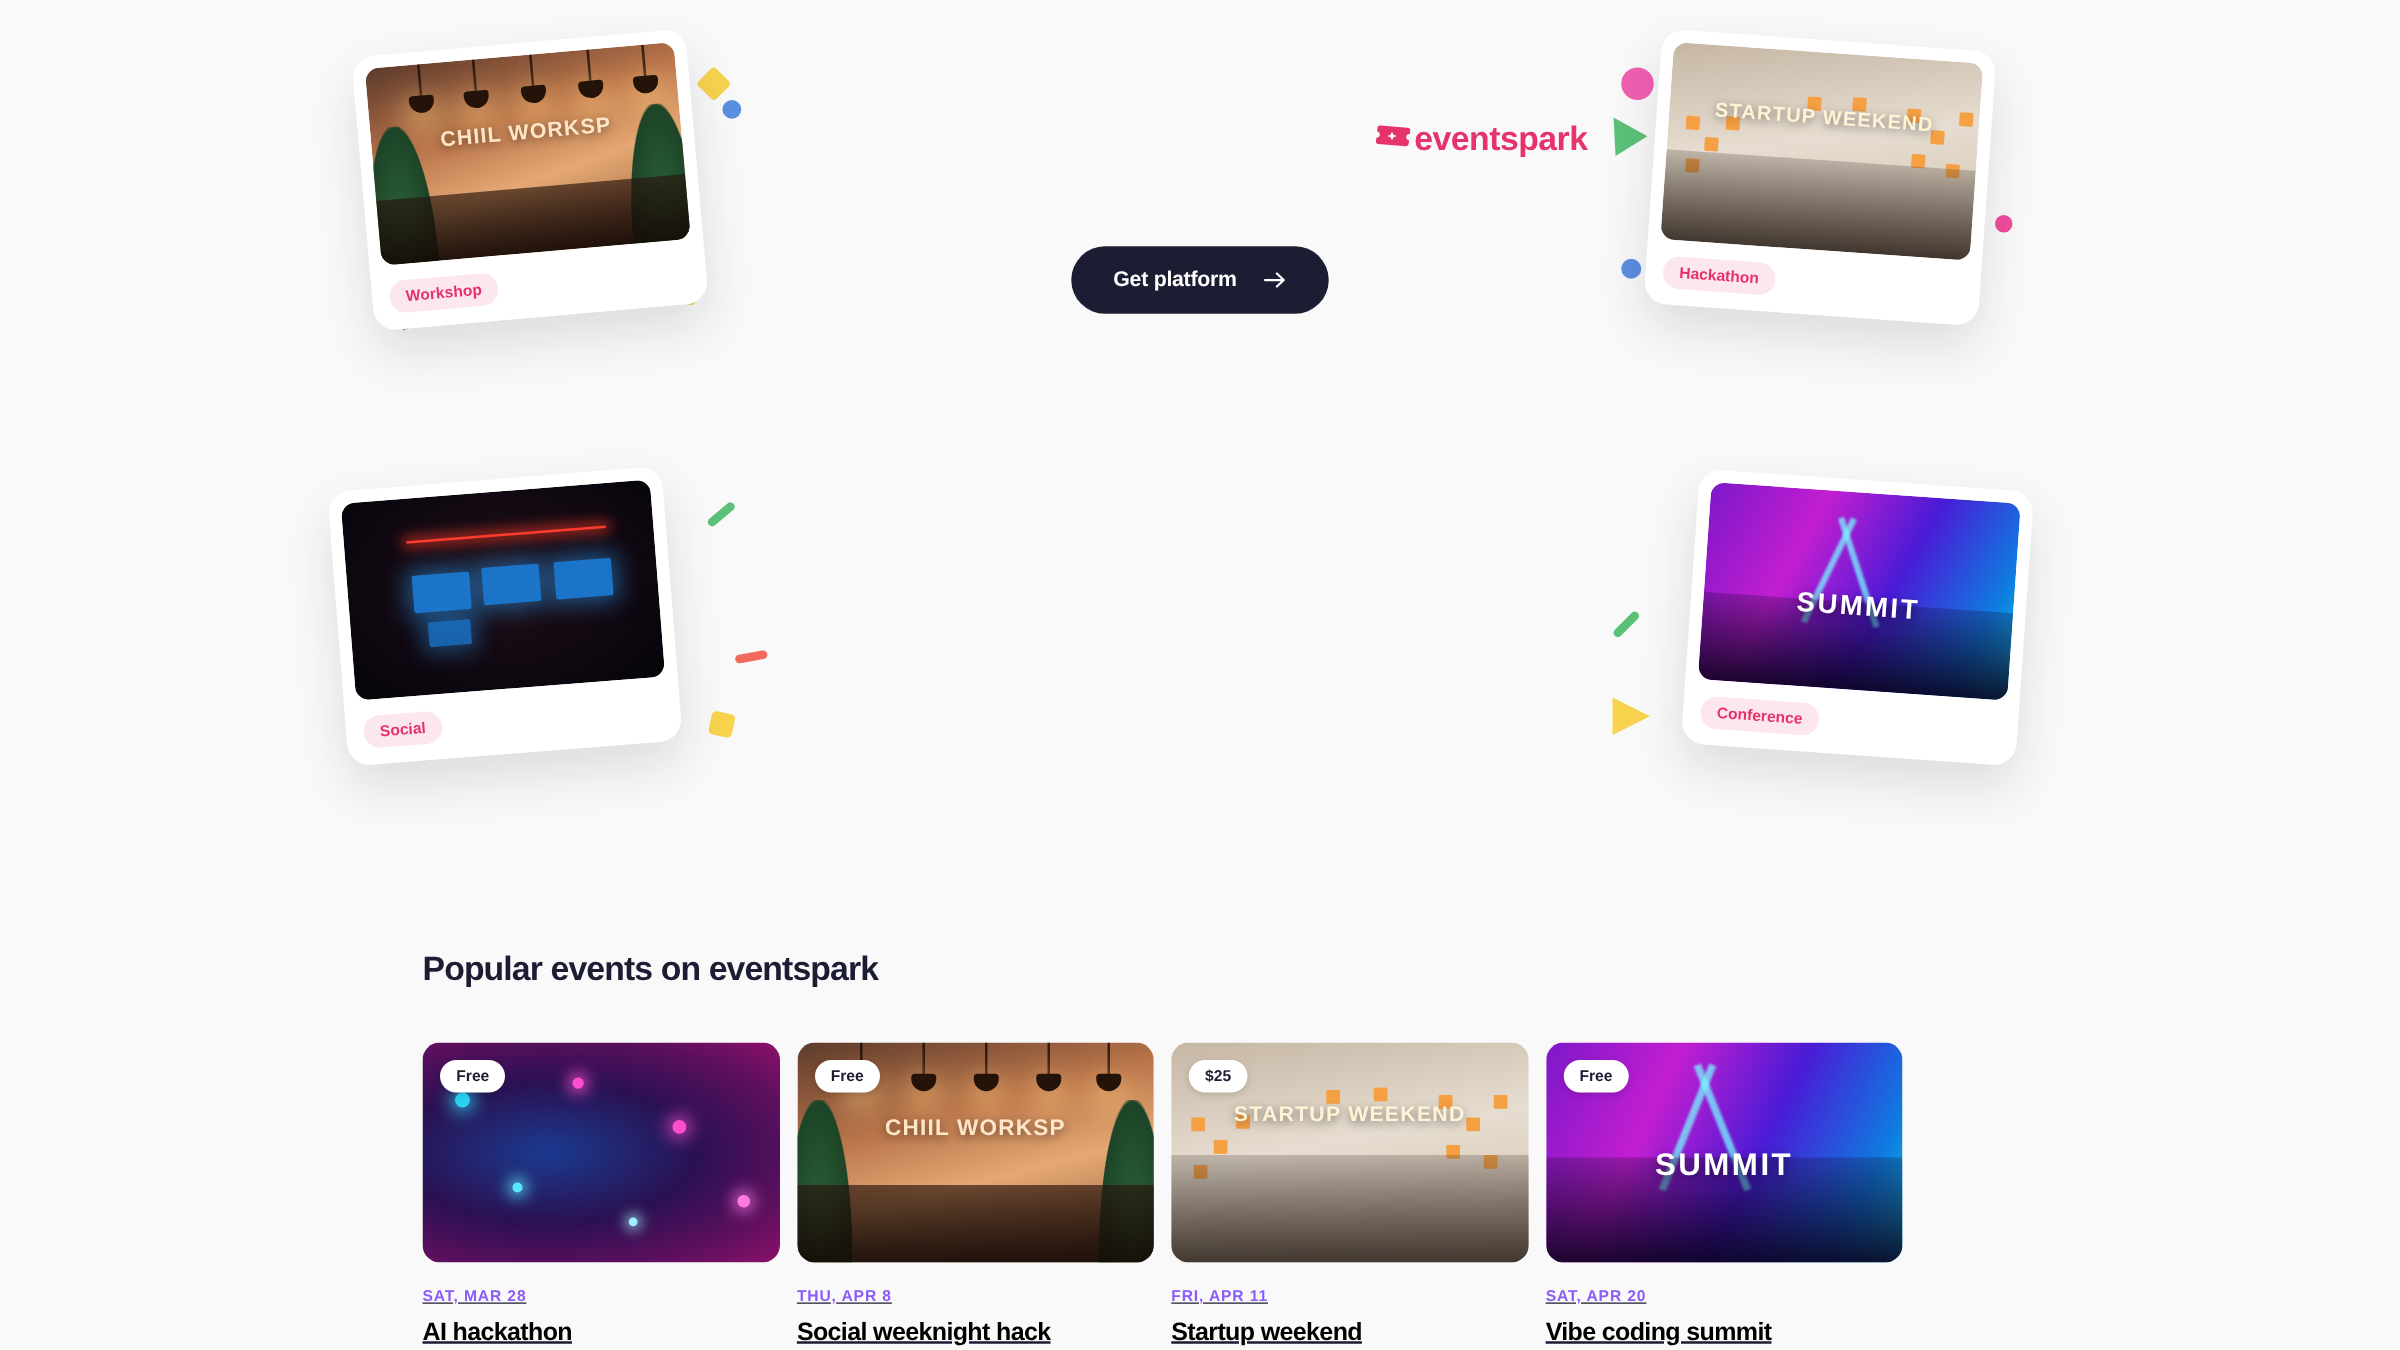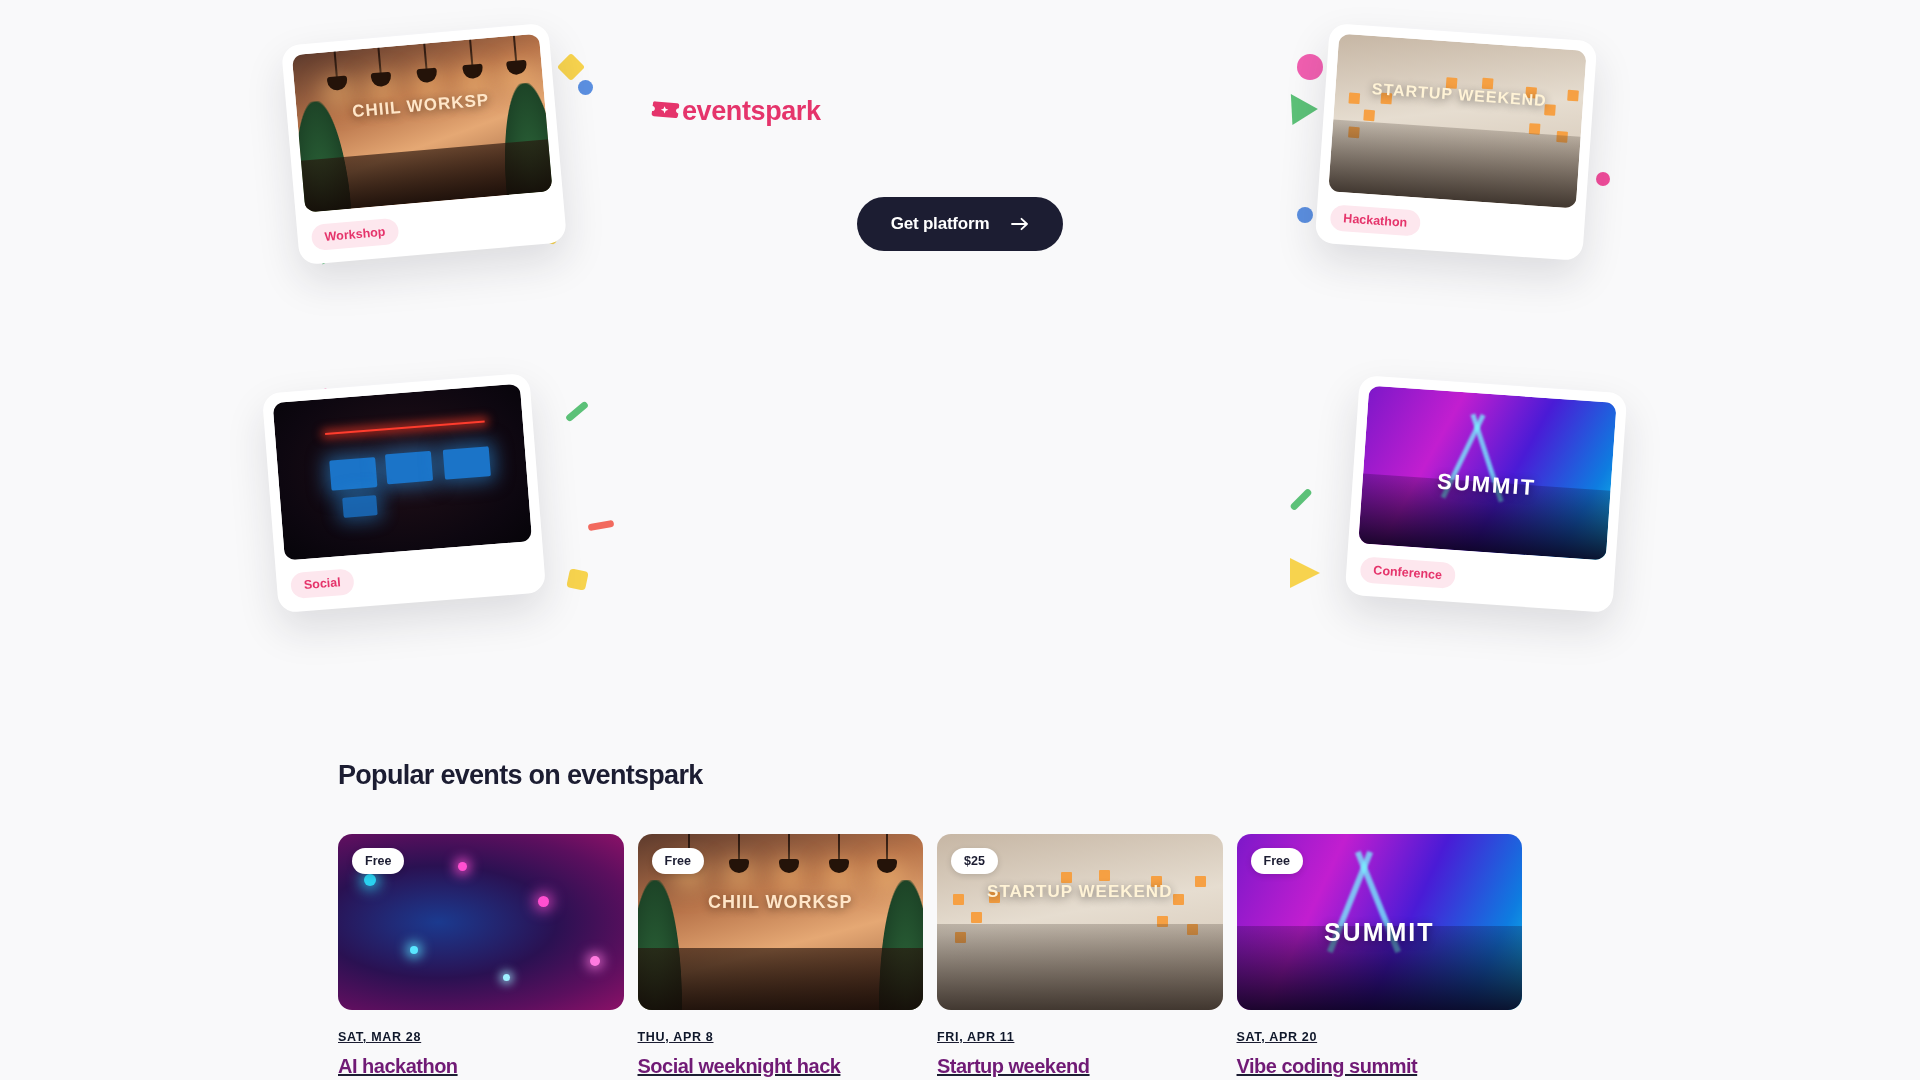--- a/index.html
+++ b/index.html
@@ -30,21 +30,21 @@
     top: 96px;
     transform: translateX(-50%);
     width: 620px;
     text-align: center;
     z-index: 5;
   }
 
   .brand {
     display: flex;
     align-items: center;
-    justify-content: flex-start;
+    justify-content: flex-end;
     margin-bottom: 26px;
   }
   .brand-icon { display: block; }
   .brand-name {
     font-size: 27px;
     font-weight: 700;
     color: #e5346b;
     letter-spacing: -0.4px;
   }
 
@@ -238,28 +238,28 @@
     padding: 6px 13px;
     border-radius: 999px;
     box-shadow: 0 2px 6px rgba(0,0,0,.14);
     z-index: 2;
   }
   .ecard-date {
     margin-top: 20px;
     font-size: 12.5px;
     font-weight: 600;
     letter-spacing: 0.7px;
-    color: #0f172a;
+    color: #8b5cf6;
   }
   .ecard-title {
     margin-top: 10px;
     font-size: 20px;
     font-weight: 800;
     letter-spacing: -0.5px;
-    color: #701a75;
+    color: #000000;
     line-height: 1.25;
   }
 
   .art-neural {
     background: radial-gradient(ellipse at 35% 50%, #1b3a8f 0%, #2a1152 45%, #5b0f5e 75%, #8c1168 100%);
   }
   .art-neural .node {
     position:absolute; border-radius:50%;
   }
 </style>

